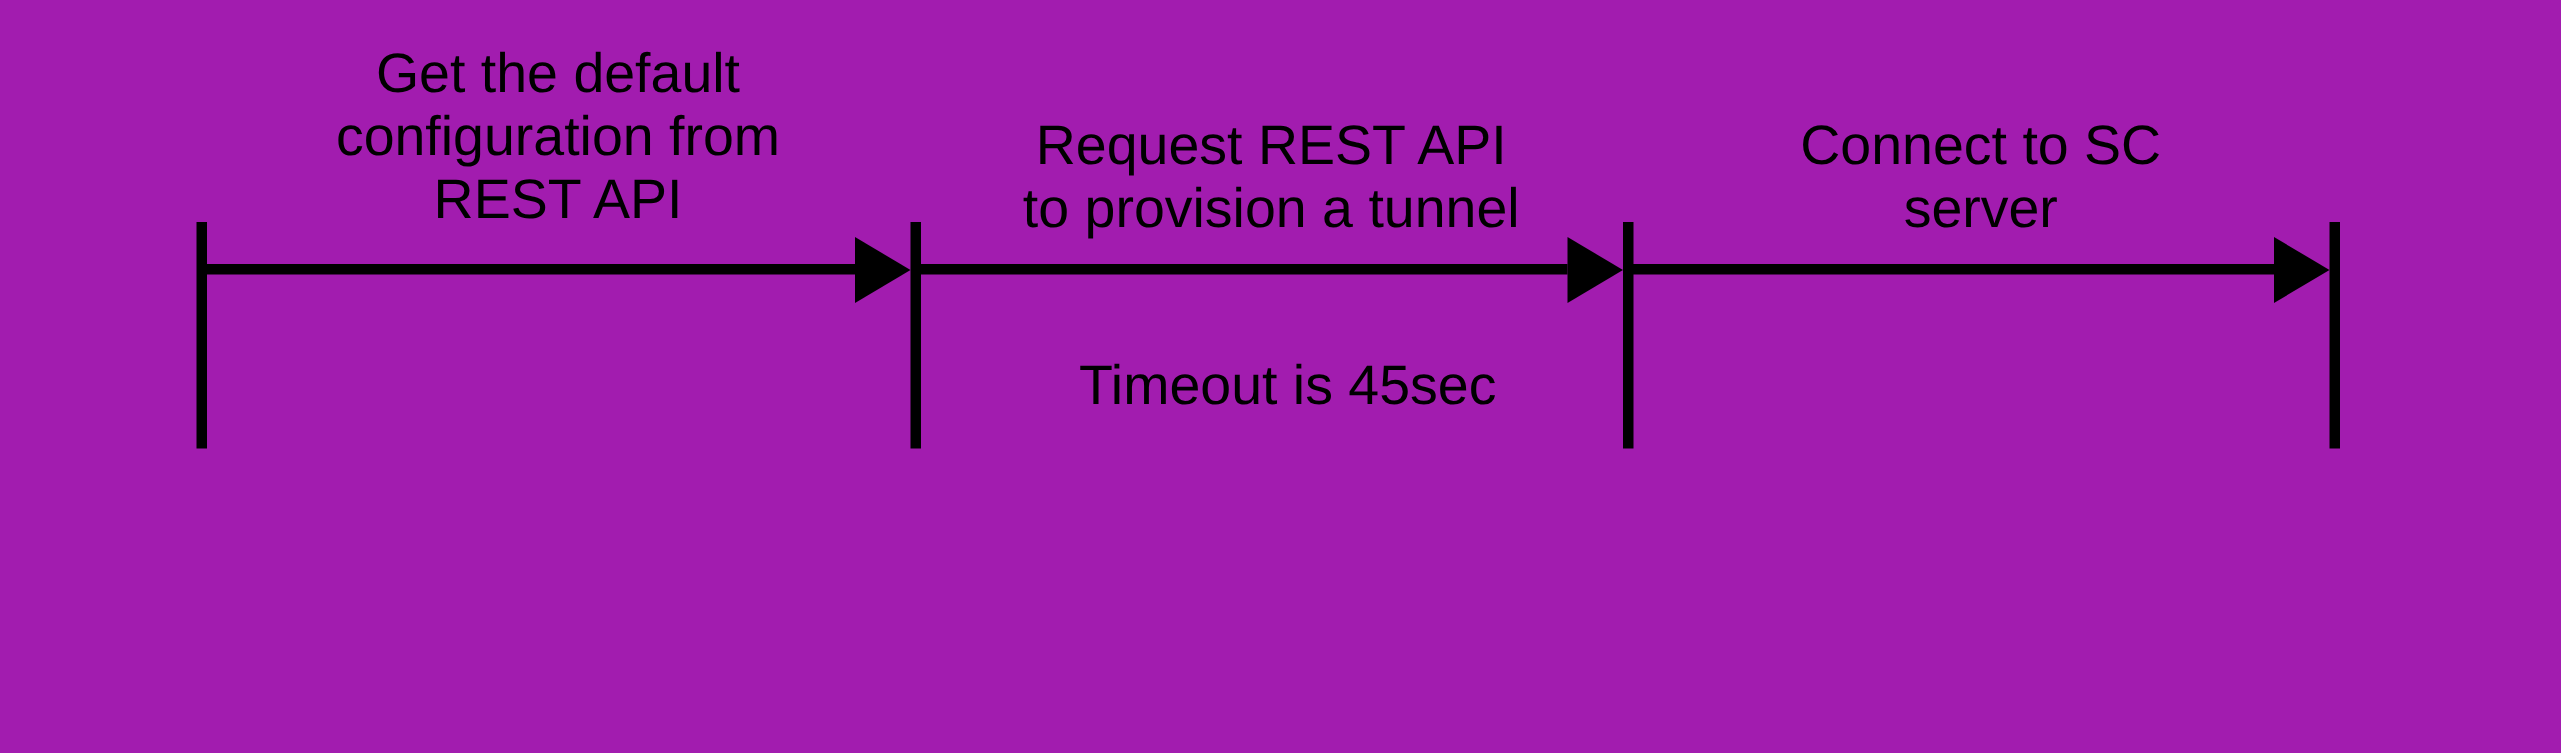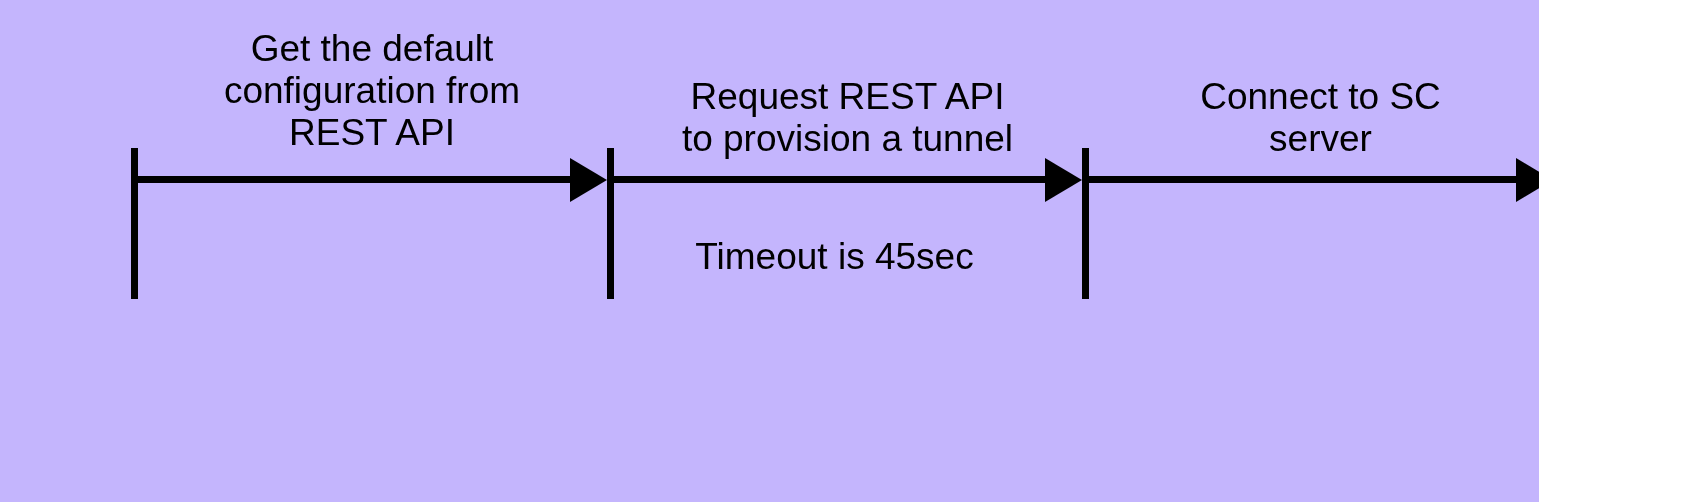--- a/index.html
+++ b/index.html
@@ -2,23 +2,23 @@
 <html><head>
 <meta charset="utf-8">
 <style>
   html, body {
     margin: 0;
     padding: 0;
     background: #ffffff;
   }
   .canvas {
     position: relative;
-    width: 1539px;
+    width: 1707px;
     height: 502px;
-    background: #c4b5fd;
+    background: #a21caf;
     font-family: "Liberation Sans", sans-serif;
     color: #000000;
     overflow: hidden;
   }
   .tick {
     position: absolute;
     top: 148px;
     width: 7px;
     height: 151px;
     background: #000000;
@@ -59,21 +59,21 @@
   .phase-label.p2 { left: 610px;  width: 475px; top: 76px; }
   .phase-label.p3 { left: 1085px; width: 471px; top: 76px; }
   .timeout-label {
     position: absolute;
     top: 236px;
     font-size: 37px;
     line-height: 42px;
     text-align: center;
   }
   .timeout-label.p1 { left: 134px;  width: 476px; }
-  .timeout-label.p2 { left: 597px;  width: 475px; }
+  .timeout-label.p2 { left: 621px;  width: 475px; }
   .timeout-label.p3 { left: 1085px; width: 471px; }
   .diagram-title {
     position: absolute;
     top: 389px;
     left: 467px;
     width: 600px;
     font-size: 43px;
     line-height: 50px;
     text-align: center;
   }

